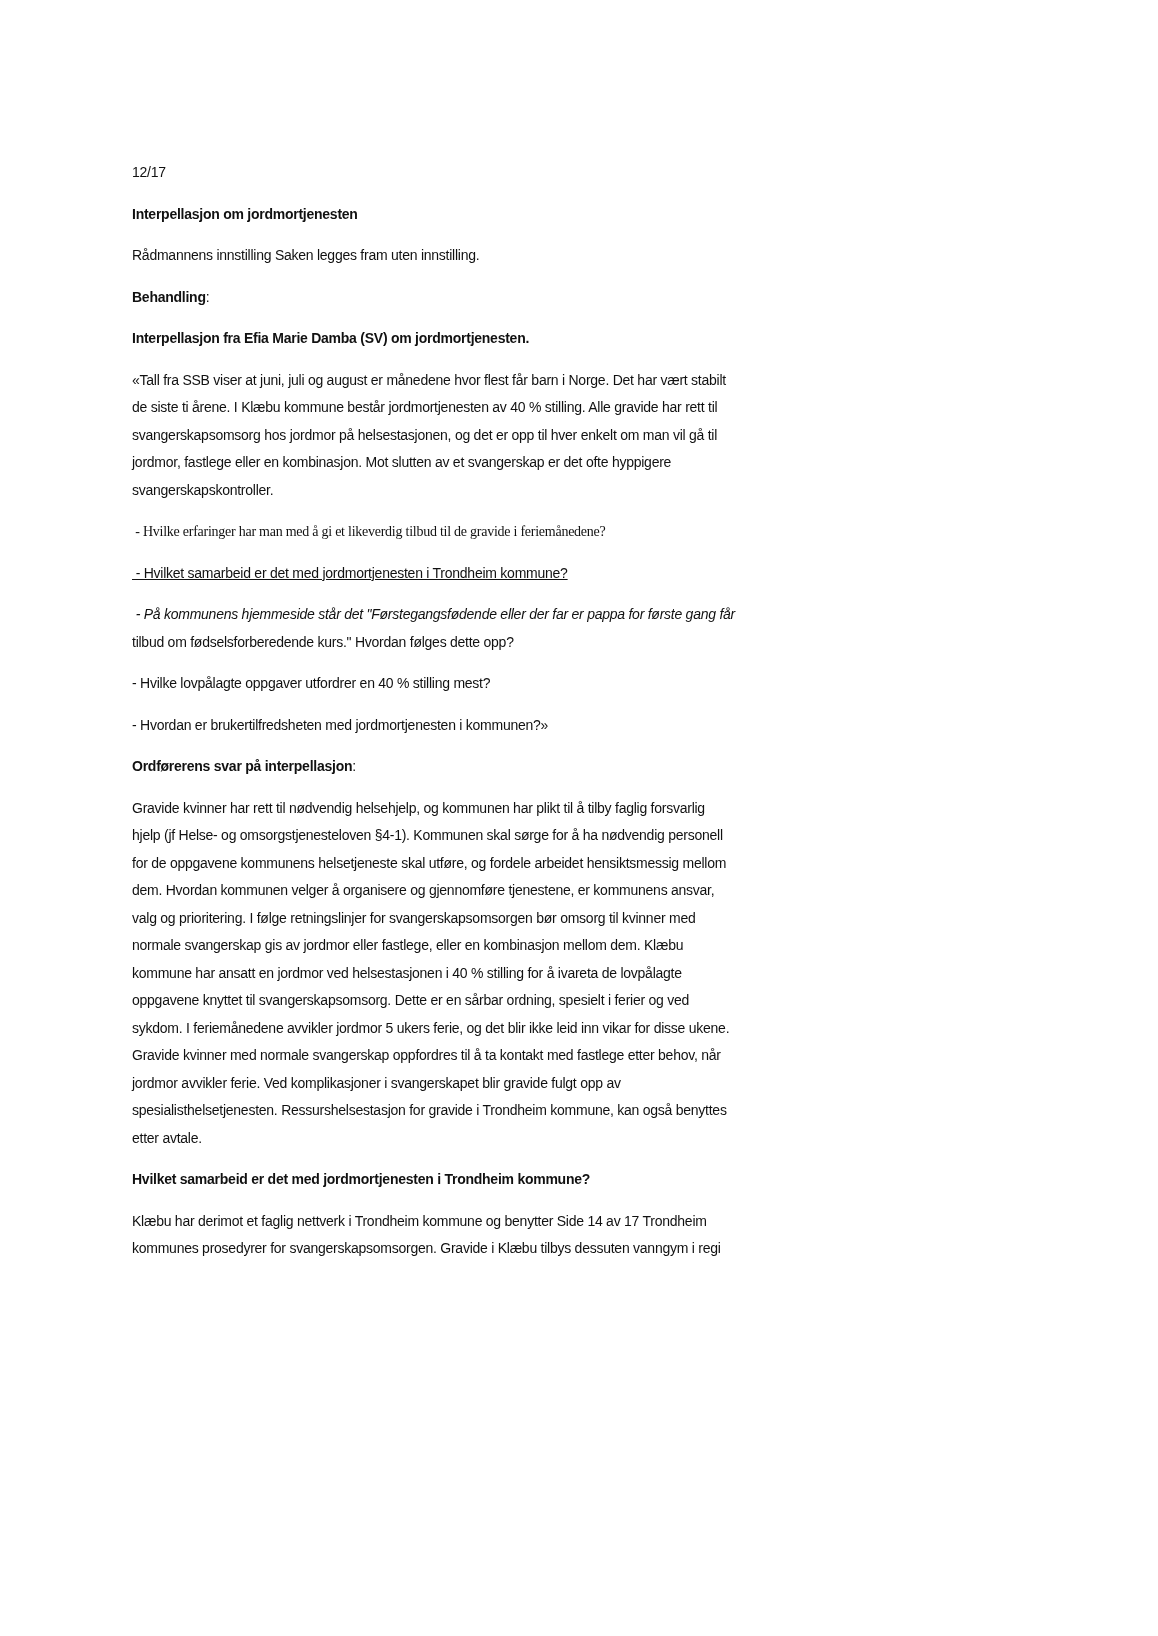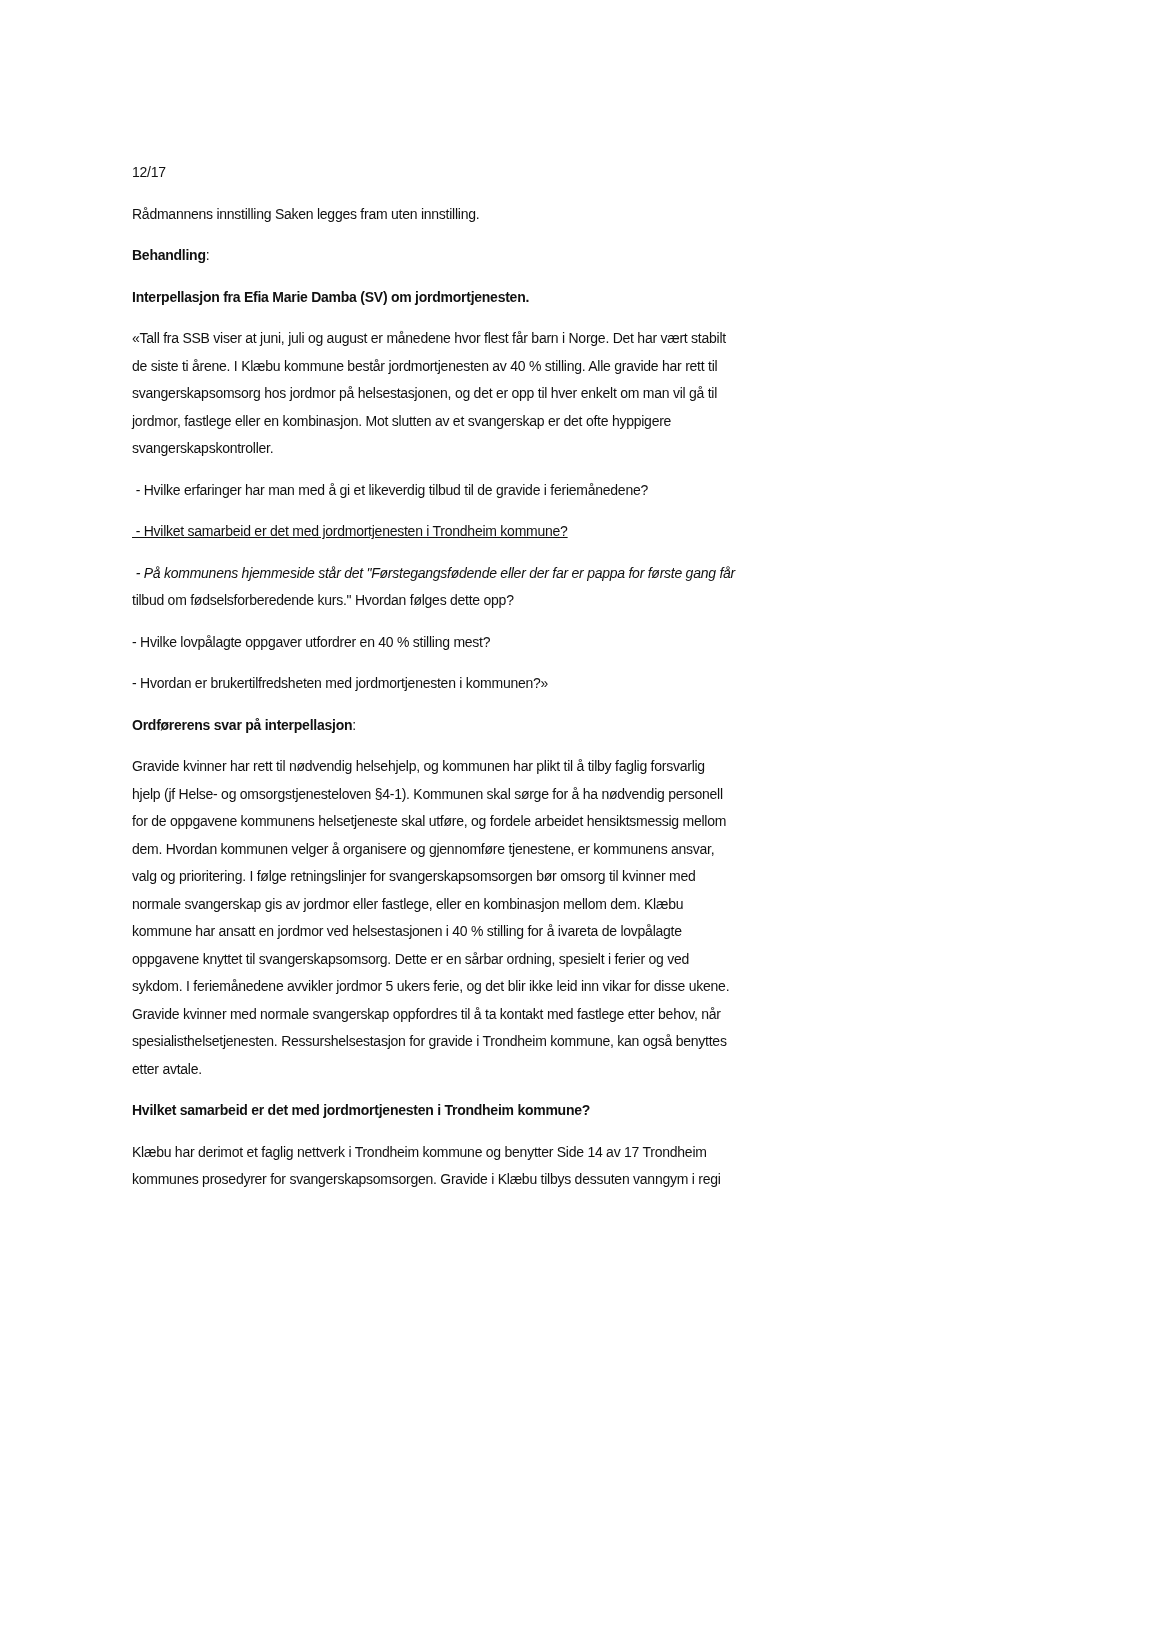--- a/index.html
+++ b/index.html
@@ -39,38 +39,39 @@
       margin: 0 0 14px 0;
     }
   </style>
 </head>
 <body>
 
 <div class="page">
 
   <p class="para">12/17</p>
 
+  <p class="para bold">Interpellasjon om jordmortjenesten</p>
 
   <p class="para">Rådmannens innstilling Saken legges fram uten innstilling.</p>
 
   <p class="para"><span class="bold">Behandling</span><span>:</span></p>
 
   <p class="para bold">Interpellasjon fra Efia Marie Damba (SV) om jordmortjenesten.</p>
 
   <p class="para">
     <span class="line">«Tall fra SSB viser at juni, juli og august er månedene hvor flest får barn i Norge. Det har vært stabilt</span>
     <span class="line">de siste ti årene. I Klæbu kommune består jordmortjenesten av 40 % stilling. Alle gravide har rett til</span>
     <span class="line">svangerskapsomsorg hos jordmor på helsestasjonen, og det er opp til hver enkelt om man vil gå til</span>
     <span class="line">jordmor, fastlege eller en kombinasjon. Mot slutten av et svangerskap er det ofte hyppigere</span>
     <span class="line">svangerskapskontroller.</span>
   </p>
 
   <div>
     <p class="item">
-      <span class="line" style="white-space:pre;"> - Hvilke erfaringer har man med å gi et likeverdig tilbud til de gravide i feriemånedene?</span>
+      <span class="line" style="white-space:pre;font-family:Liberation Serif, serif;"> - Hvilke erfaringer har man med å gi et likeverdig tilbud til de gravide i feriemånedene?</span>
     </p>
     <p class="item">
       <span class="line" style="white-space:pre;text-decoration:underline;"> - Hvilket samarbeid er det med jordmortjenesten i Trondheim kommune?</span>
     </p>
     <p class="item">
       <span class="line" style="white-space:pre;font-style:italic;"> - På kommunens hjemmeside står det "Førstegangsfødende eller der far er pappa for første gang får</span>
       <span class="line">tilbud om fødselsforberedende kurs." Hvordan følges dette opp?</span>
     </p>
     <p class="item">
       <span class="line">- Hvilke lovpålagte oppgaver utfordrer en 40 % stilling mest?</span>
@@ -87,20 +88,21 @@
       <span class="line">Gravide kvinner har rett til nødvendig helsehjelp, og kommunen har plikt til å tilby faglig forsvarlig</span>
       <span class="line">hjelp (jf Helse- og omsorgstjenesteloven §4-1). Kommunen skal sørge for å ha nødvendig personell</span>
       <span class="line">for de oppgavene kommunens helsetjeneste skal utføre, og fordele arbeidet hensiktsmessig mellom</span>
       <span class="line">dem. Hvordan kommunen velger å organisere og gjennomføre tjenestene, er kommunens ansvar,</span>
       <span class="line">valg og prioritering. I følge retningslinjer for svangerskapsomsorgen bør omsorg til kvinner med</span>
       <span class="line">normale svangerskap gis av jordmor eller fastlege, eller en kombinasjon mellom dem. Klæbu</span>
       <span class="line">kommune har ansatt en jordmor ved helsestasjonen i 40 % stilling for å ivareta de lovpålagte</span>
       <span class="line">oppgavene knyttet til svangerskapsomsorg. Dette er en sårbar ordning, spesielt i ferier og ved</span>
       <span class="line">sykdom. I feriemånedene avvikler jordmor 5 ukers ferie, og det blir ikke leid inn vikar for disse ukene.</span>
       <span class="line">Gravide kvinner med normale svangerskap oppfordres til å ta kontakt med fastlege etter behov, når</span>
+      <span class="line">jordmor avvikler ferie. Ved komplikasjoner i svangerskapet blir gravide fulgt opp av</span>
       <span class="line">spesialisthelsetjenesten. Ressurshelsestasjon for gravide i Trondheim kommune, kan også benyttes</span>
       <span class="line">etter avtale.</span>
     </p>
   </div>
 
   <div>
     <p class="para bold">Hvilket samarbeid er det med jordmortjenesten i Trondheim kommune?</p>
     <p class="para">
       <span class="line">Klæbu har derimot et faglig nettverk i Trondheim kommune og benytter Side 14 av 17 Trondheim</span>
       <span class="line">kommunes prosedyrer for svangerskapsomsorgen. Gravide i Klæbu tilbys dessuten vanngym i regi</span>

